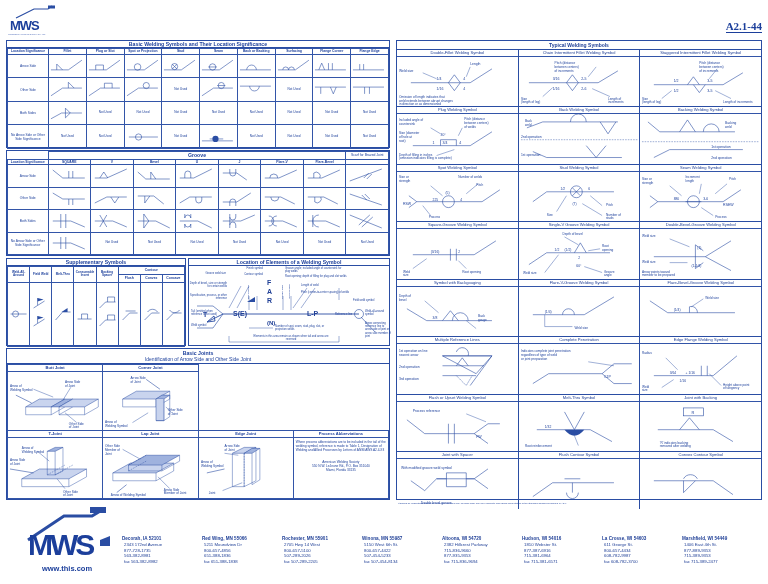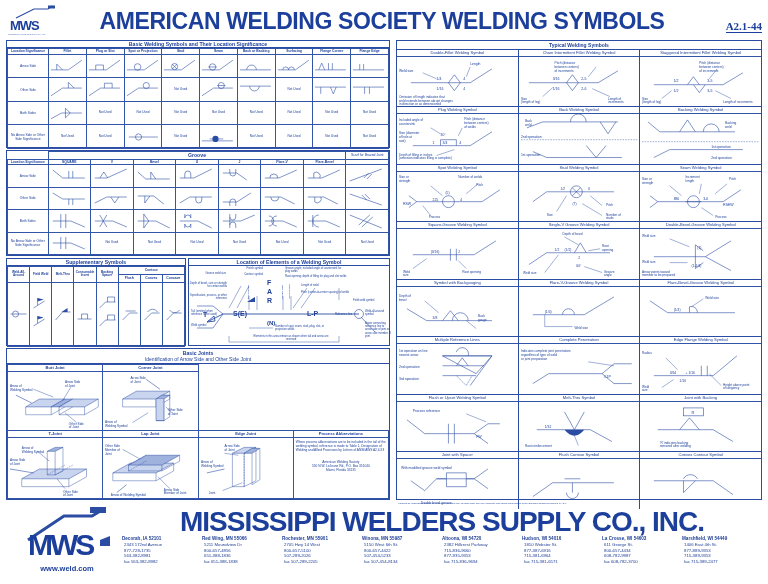--- a/index.html
+++ b/index.html
@@ -92,21 +92,20 @@
 
   <div class="hdr">
     <div class="hdrLogo">
       <svg width="58" height="22" viewBox="0 0 58 22">
         <path class="s" style="stroke-width:1.2" d="M8 14 L26 5 L40 5 L44 2"></path>
         <rect x="40" y="1.5" width="7" height="3" class="sf"></rect>
       </svg>
       <div class="lt">MWS</div>
       <div class="ln">Mississippi Welders Supply Co. Inc.</div>
     </div>
-    <div class="mainTitle">AMERICAN WELDING SOCIETY WELDING SYMBOLS</div>
     <div class="stdNo">A2.1-44</div>
   </div>
 
   <div class="panel" id="basicPanel">
     <div class="bandTitle">Basic Welding Symbols and Their Location Significance</div>
     <div style="height:101px;">
       <table class="grid">
         <tbody>
             <tr>
           <th style="width:40px" class="rowLbl">Location Significance</th>
@@ -1213,23 +1212,22 @@
   <div class="disclaim">It should be understood that these charts are intended only as shop aids. The only complete and official presentation of the standard welding symbols is in A2.4.</div>
 
   <div class="foot">
     <div class="footLogo">
       <svg width="106" height="40" viewBox="0 0 106 40">
         <path class="s" style="stroke-width:3;stroke:#2a4da3" d="M14 34 L50 10 L78 10 L88 4"></path>
         <rect x="76" y="1" width="16" height="6" class="sf"></rect>
         <path class="sf" d="M86 34 L96 30 L96 40 L86 40 Z"></path>
       </svg>
       <div class="bt">MWS</div>
-      <div class="url">www.weld.com</div>
+      <div class="url">www.this.com</div>
     </div>
-    <div class="footTitle">MISSISSIPPI WELDERS SUPPLY CO., INC.</div>
     <div class="stores">
       <div class="store">
         <div class="city">Decorah, IA 52101</div>
         <div class="ln">2343 172nd Avenue</div>
         <div class="ln">877-728-1735</div>
         <div class="ln">563-382-8981</div>
         <div class="ln">fax 563-382-8982</div>
       </div>
       <div class="store">
         <div class="city">Red Wing, MN 55066</div>

